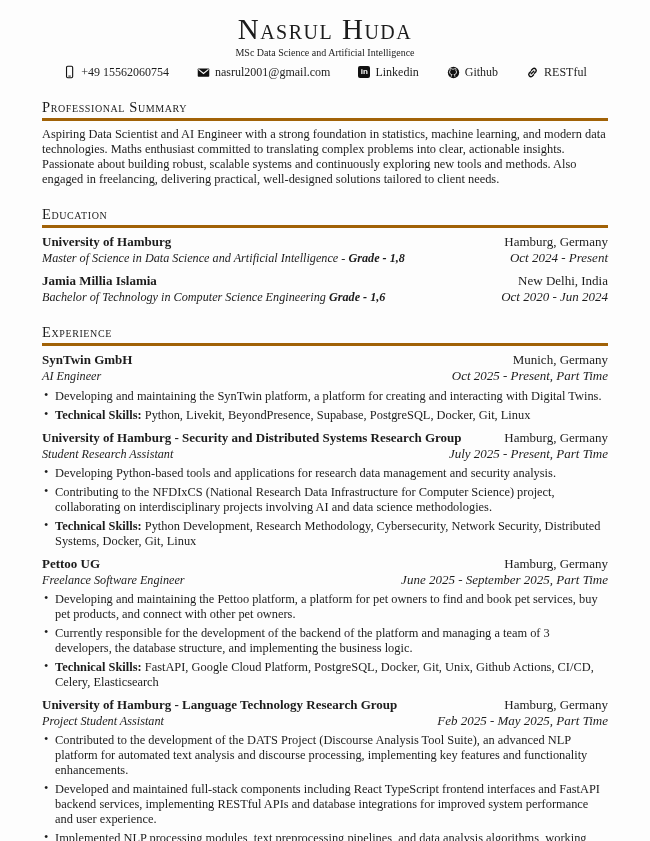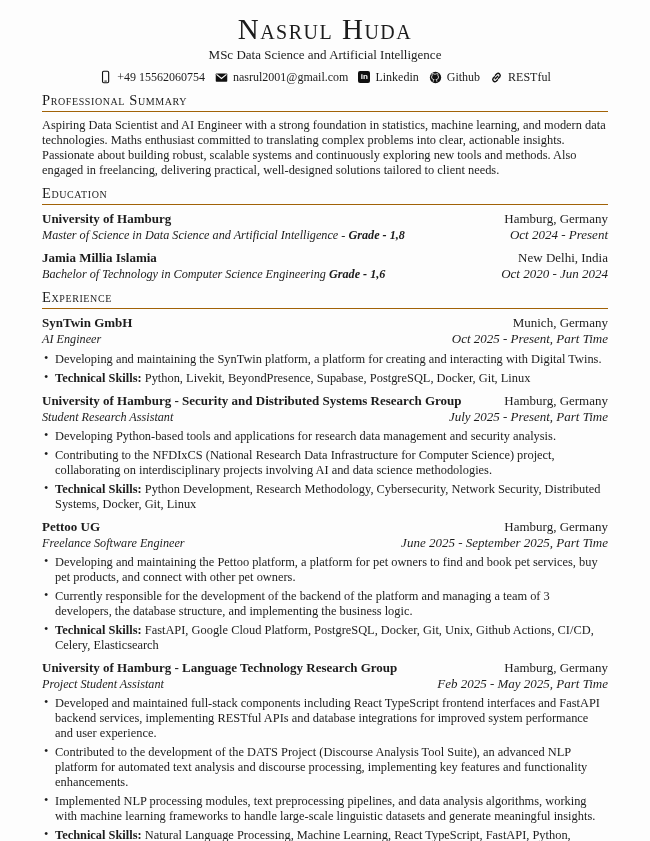--- a/index.html
+++ b/index.html
@@ -13,47 +13,47 @@
 
   
   .hdr { text-align: center; }
   .hdr-name {
     font-variant: small-caps;
     font-weight: 400;
     font-size: 29px;
     letter-spacing: 1.5px;
     line-height: 1.1;
   }
-  .hdr-sub { font-size: 13px; margin-top: 1px; }
+  .hdr-sub { font-size: 10px; margin-top: 1px; }
   .contacts {
     margin-top: 7px;
     display: flex;
     justify-content: center;
     align-items: center;
-    gap: 10px;
+    gap: 28px;
     font-size: 12px;
   }
   .contact { display: inline-flex; align-items: center; gap: 5px; cursor: pointer; }
   .contact svg { display: block; }
   .li-box {
     width: 12px; height: 12px; background: #111; border-radius: 2px;
     display: inline-flex; align-items: center; justify-content: center;
     color: #fff; font-family: "Liberation Sans", sans-serif;
     font-size: 8px; font-weight: bold; line-height: 1;
   }
 
   
   h2.sec {
     font-variant: small-caps;
     font-weight: 400;
     font-size: 14.5px;
     letter-spacing: 0.6px;
-    border-bottom: 1px solid #a16207;
+    border-bottom: 3px solid #a16207;
     padding-bottom: 2px;
-    margin-top: 7px;
+    margin-top: 19px;
     margin-bottom: 6px;
   }
   .body-text { font-size: 12.4px; line-height: 1.21; text-align: left; }
 
   
   .entry { margin-bottom: 7px; }
   .erow { display: flex; justify-content: space-between; align-items: baseline; gap: 16px; }
   .etitle { font-weight: bold; font-size: 13px; line-height: 1.22; }
   .eloc { font-size: 13px; white-space: nowrap; }
   .esub { font-style: italic; font-size: 12.2px; line-height: 1.25; }
@@ -202,22 +202,22 @@
     <div class="entry">
       <div class="erow">
         <span class="etitle">University of Hamburg - Language Technology Research Group</span>
         <span class="eloc">Hamburg, Germany</span>
       </div>
       <div class="erow esub">
         <span>Project Student Assistant</span>
         <span class="eloc">Feb 2025 - May 2025, Part Time</span>
       </div>
       <ul class="bullets">
+        <li><span class="lead"></span><span>Contributed to the development of the DATS Project (Discourse Analysis Tool Suite), an advanced NLP platform for automated text analysis and discourse processing, implementing key features and functionality enhancements.</span></li>
         <li><span class="lead"></span><span>Developed and maintained full-stack components including React TypeScript frontend interfaces and FastAPI backend services, implementing RESTful APIs and database integrations for improved system performance and user experience.</span></li>
-        <li><span class="lead"></span><span>Contributed to the development of the DATS Project (Discourse Analysis Tool Suite), an advanced NLP platform for automated text analysis and discourse processing, implementing key features and functionality enhancements.</span></li>
         <li><span class="lead"></span><span>Implemented NLP processing modules, text preprocessing pipelines, and data analysis algorithms, working with machine learning frameworks to handle large-scale linguistic datasets and generate meaningful insights.</span></li>
         <li><span class="lead">Technical Skills:</span><span> Natural Language Processing, Machine Learning, React TypeScript, FastAPI, Python, RESTful APIs, Database Integration, Docker, Git, Agile Development, Text Analytics, Data Processing</span></li>
       </ul>
     </div>
 
   </section>
 
 </div>
 
 </body></html>

